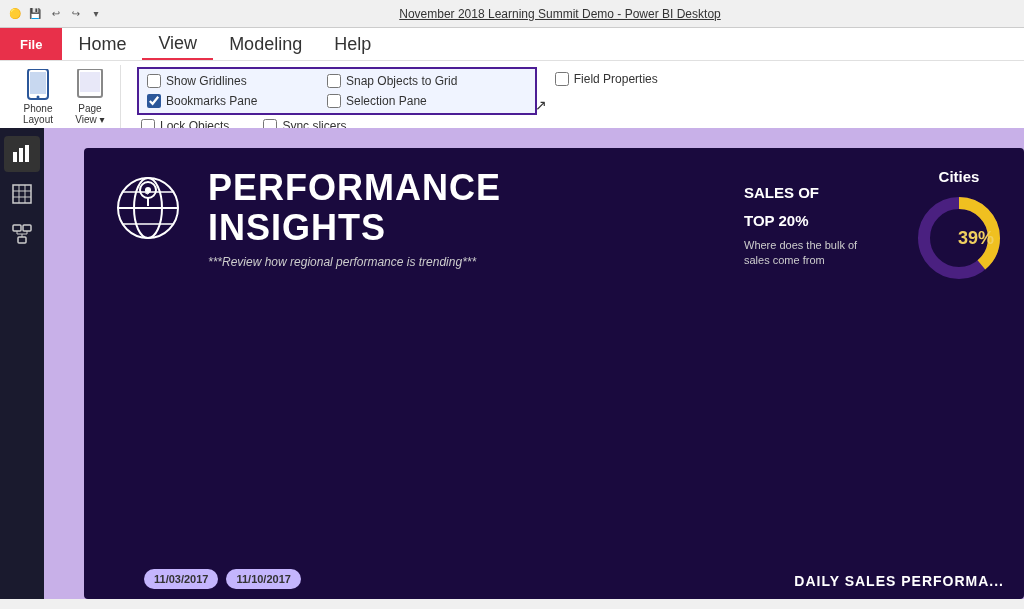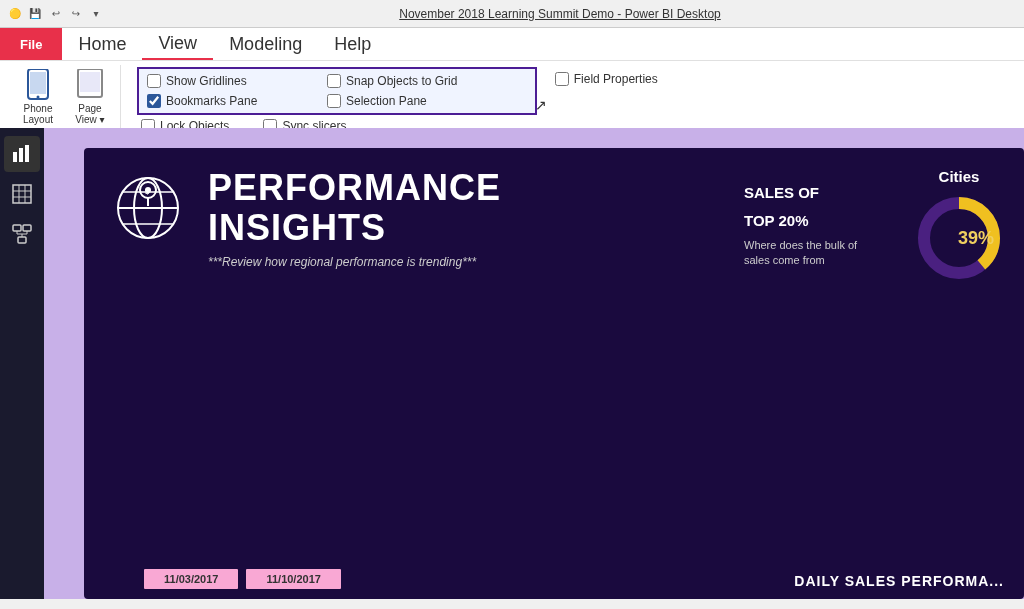--- a/index.html
+++ b/index.html
@@ -269,24 +269,24 @@
     }
 
     .date-badges {
       display: flex;
       gap: 8px;
       position: absolute;
       bottom: 10px;
       left: 60px;
     }
     .date-badge {
-      background: #f9a8d4;
+      background: #c4b5fd;
       color: #333;
-      padding: 4px 20px;
-      border-radius: 1px;
+      padding: 4px 10px;
+      border-radius: 10px;
       font-size: 11px;
       font-weight: 600;
     }
 
     .daily-sales-label {
       position: absolute;
       bottom: 10px;
       right: 20px;
       font-size: 14px;
       font-weight: 700;

